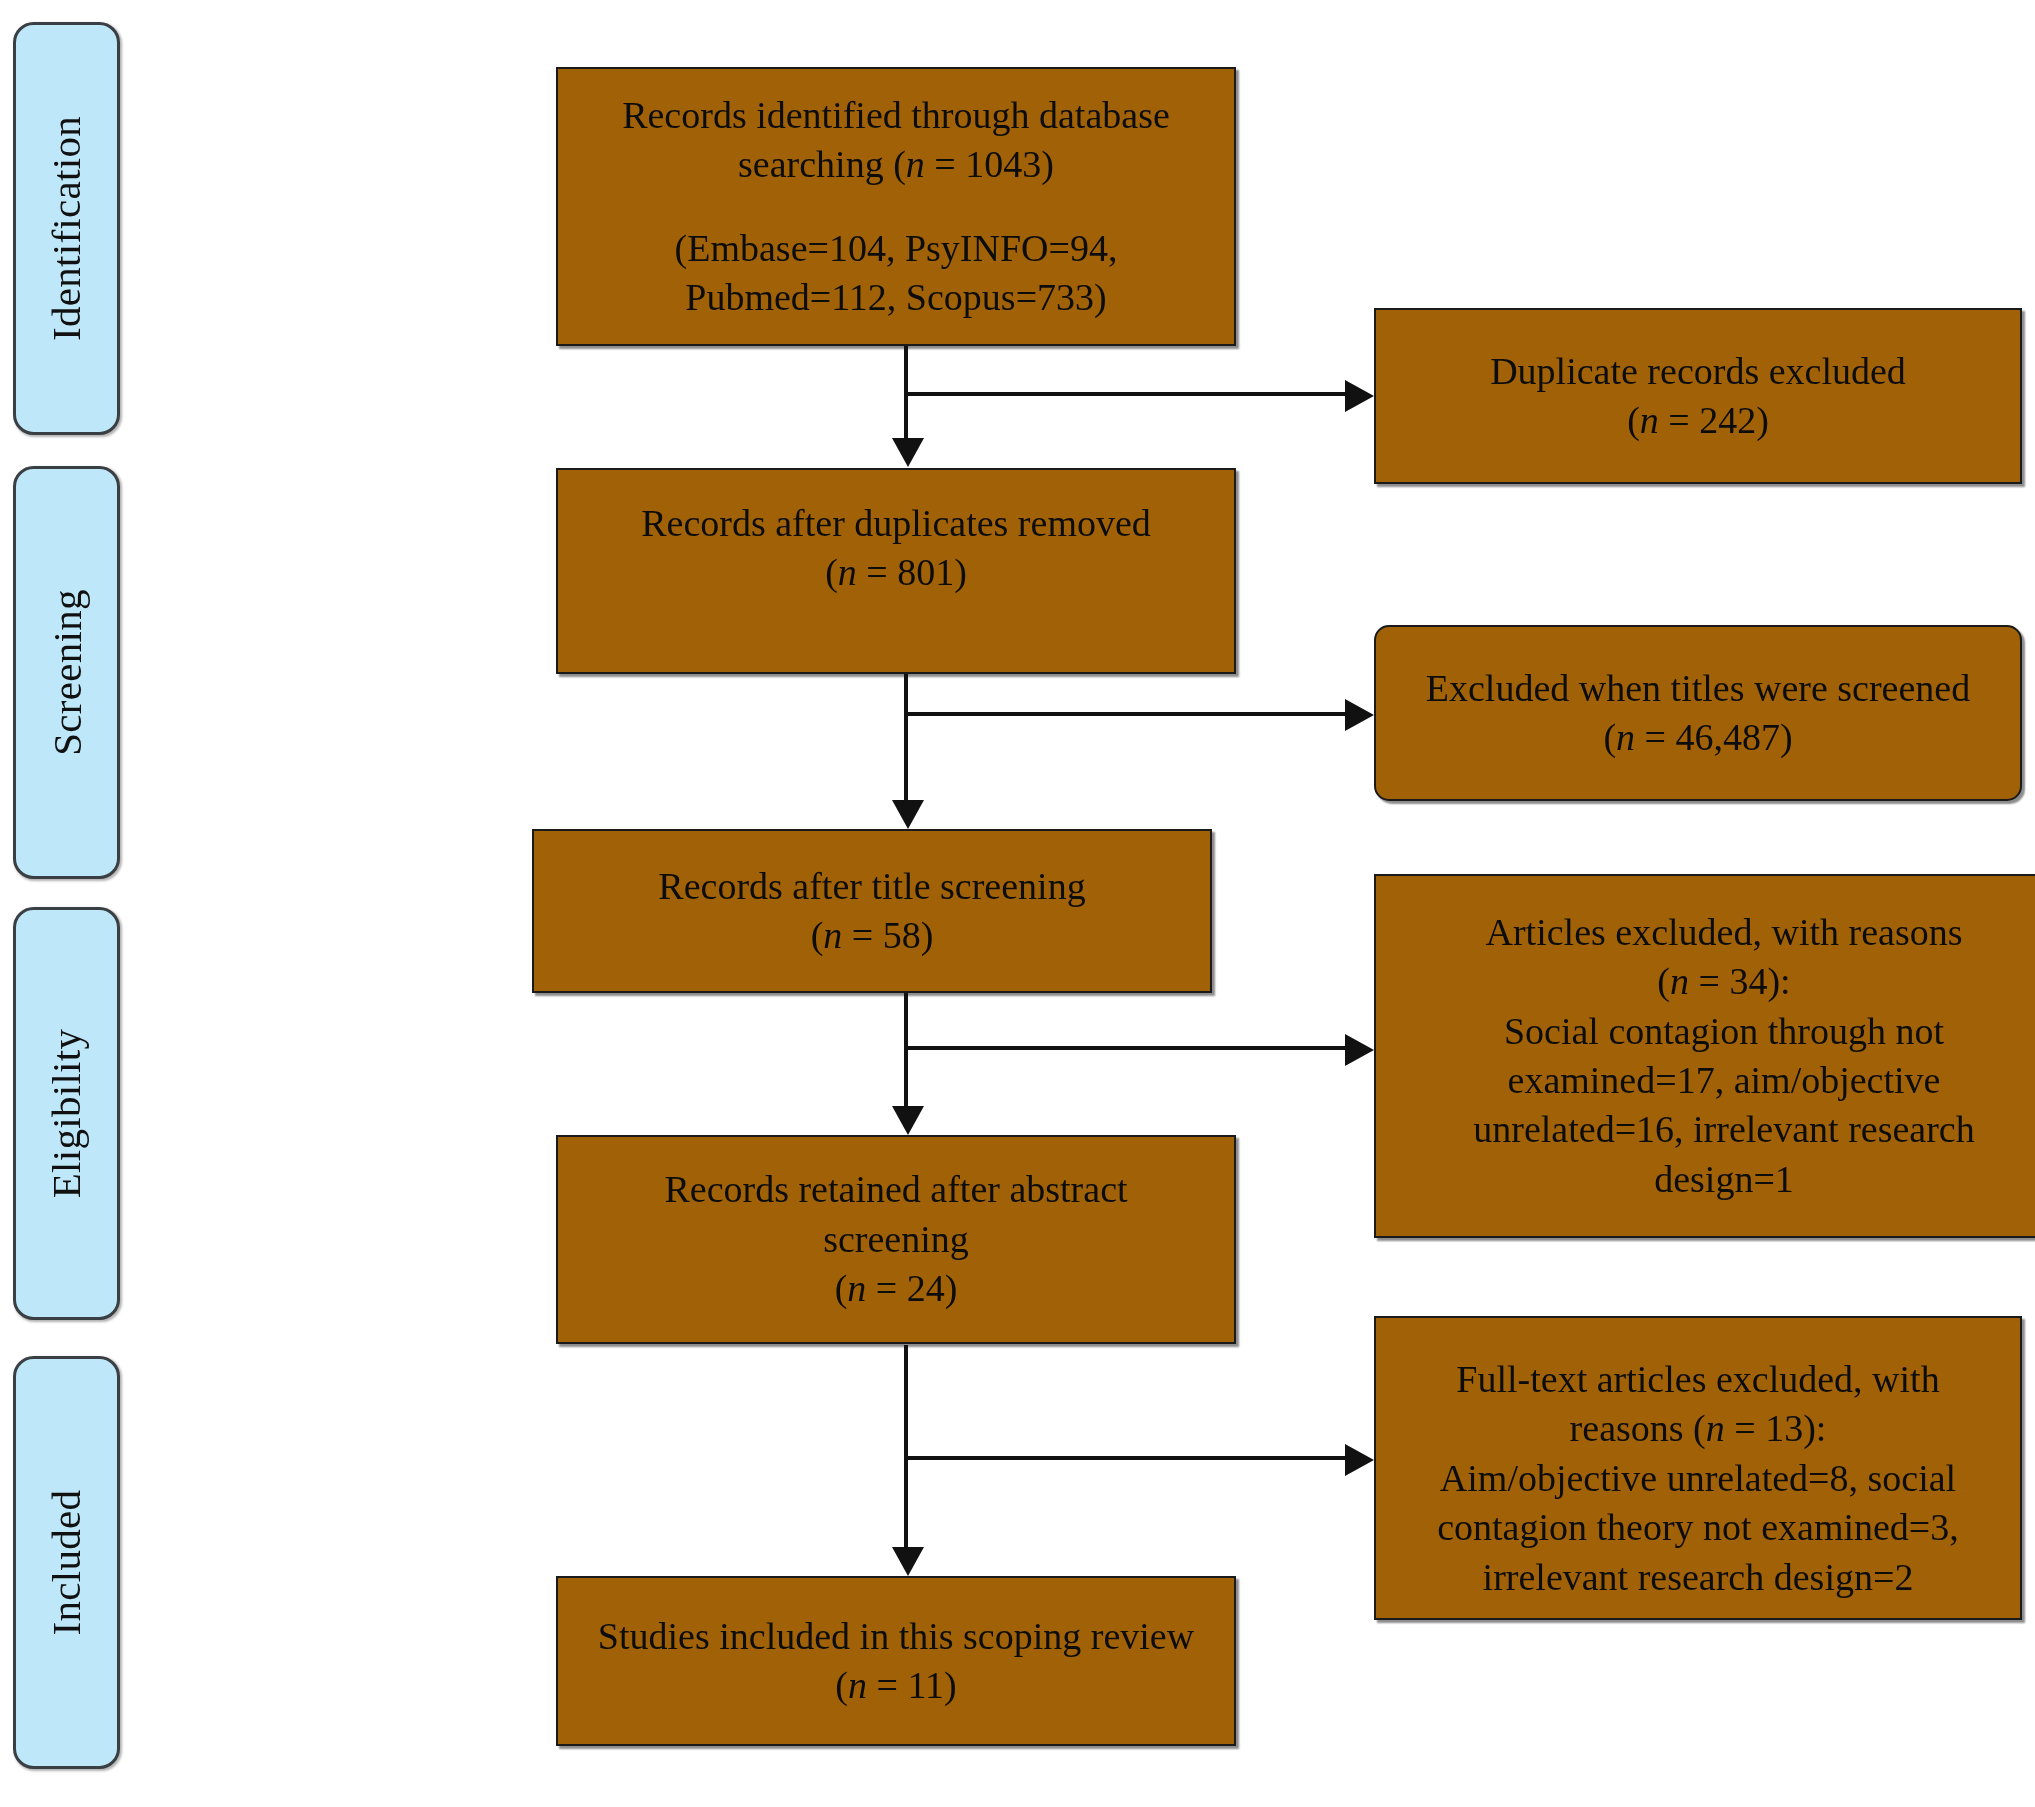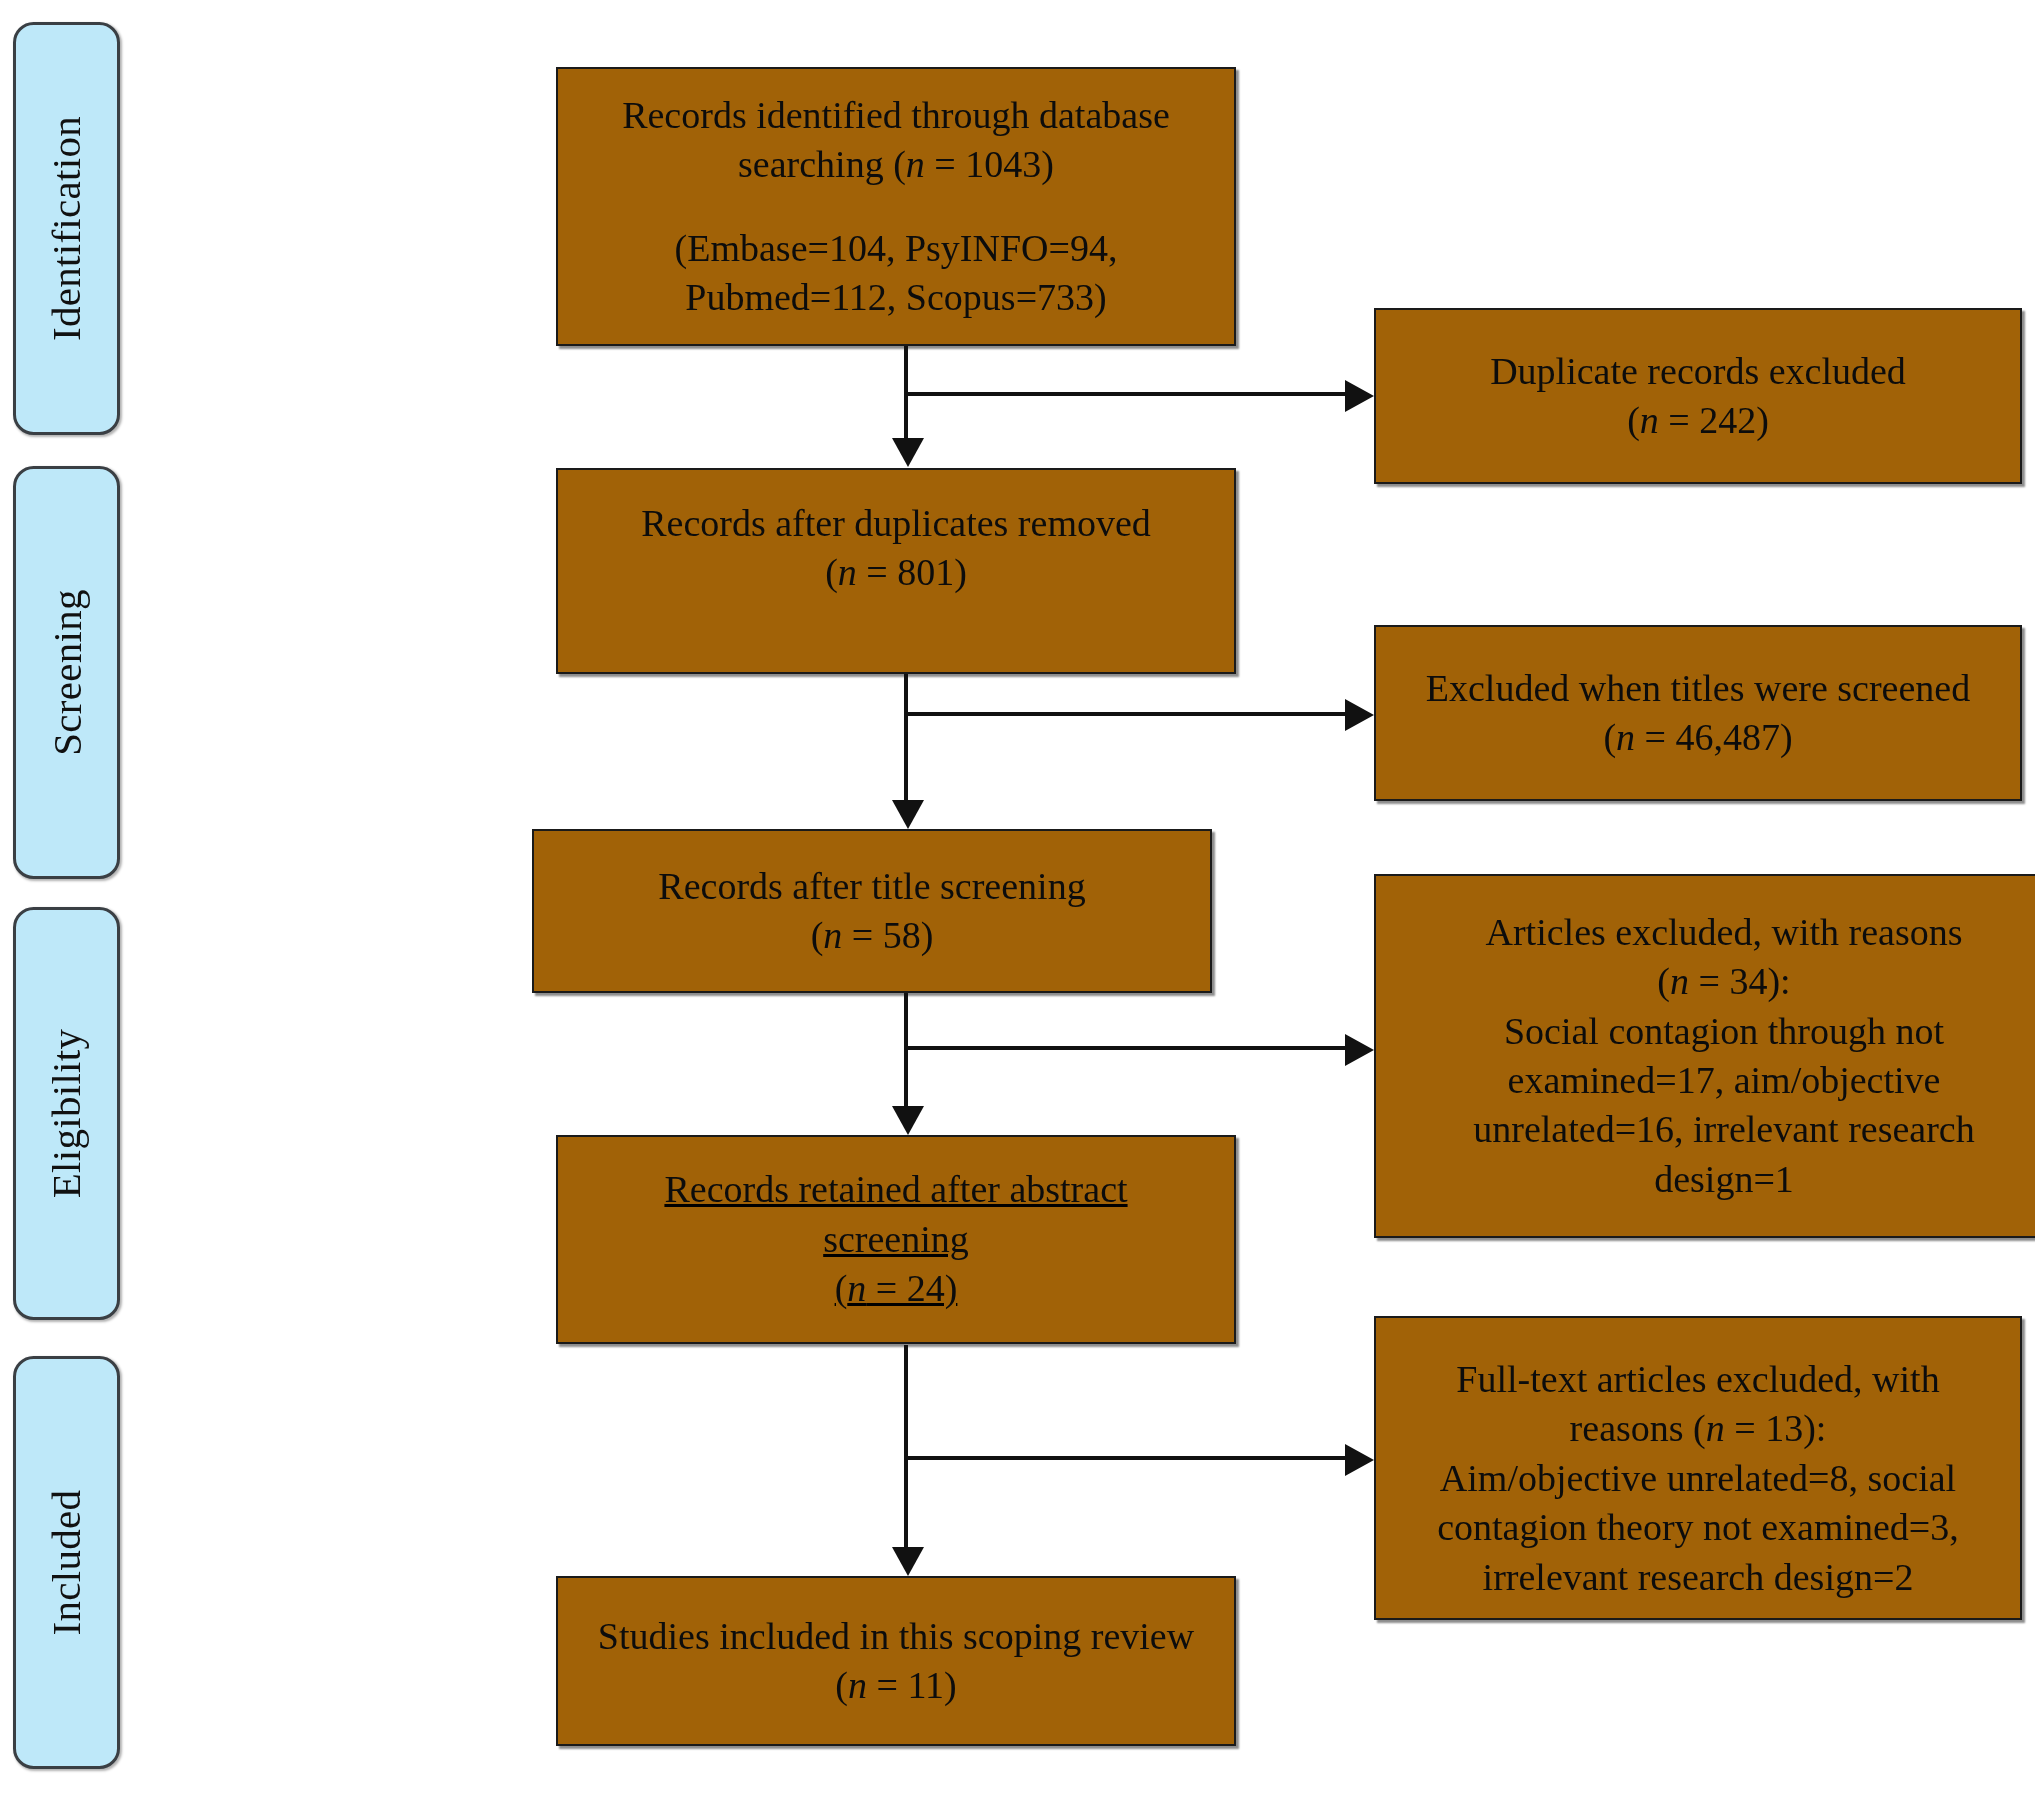--- a/index.html
+++ b/index.html
@@ -136,21 +136,21 @@
 
   <div class="flow-box v-center" style="left:532px; top:829px; width:680px; height:164px;">
     <div class="box-text">
       <div class="para">
         <span>Records after title screening</span><br>
         <span>(</span><span class="ital">n</span><span> = 58)</span>
       </div>
     </div>
   </div>
 
-  <div class="flow-box v-center" style="left:556px; top:1135px; width:680px; height:209px;text-decoration:underline;">
+  <div class="flow-box v-center" style="left:556px; top:1135px; width:680px; height:209px;">
     <div class="box-text">
       <div class="para">
         <span>Records retained after abstract</span><br>
         <span>screening</span><br>
         <span>(</span><span class="ital">n</span><span> = 24)</span>
       </div>
     </div>
   </div>
 
   <div class="flow-box v-center" style="left:556px; top:1576px; width:680px; height:170px;">
@@ -164,21 +164,21 @@
 
   <div class="flow-box v-center" style="left:1374px; top:308px; width:648px; height:176px;">
     <div class="box-text">
       <div class="para">
         <span>Duplicate records excluded</span><br>
         <span>(</span><span class="ital">n</span><span> = 242)</span>
       </div>
     </div>
   </div>
 
-  <div class="flow-box v-center" style="left:1374px; top:625px; width:648px; height:176px;">
+  <div class="flow-box v-center" style="left:1374px; top:625px; width:648px; height:176px;border-radius:15px;">
     <div class="box-text">
       <div class="para">
         <span>Excluded when titles were screened</span><br>
         <span>(</span><span class="ital">n</span><span> = 46,487)</span>
       </div>
     </div>
   </div>
 
   <div class="flow-box v-center" style="left:1374px; top:874px; width:700px; height:364px;">
     <div class="box-text">

